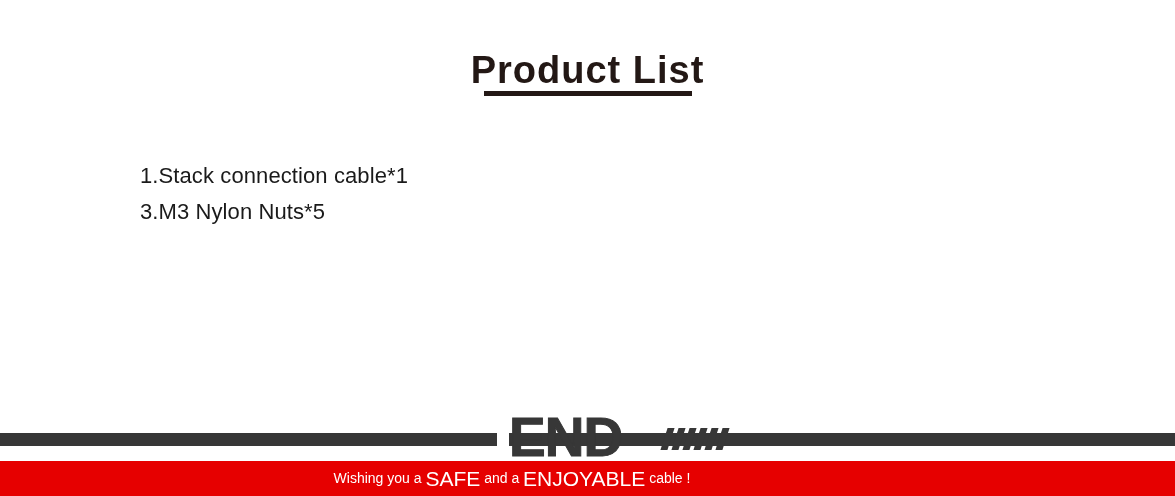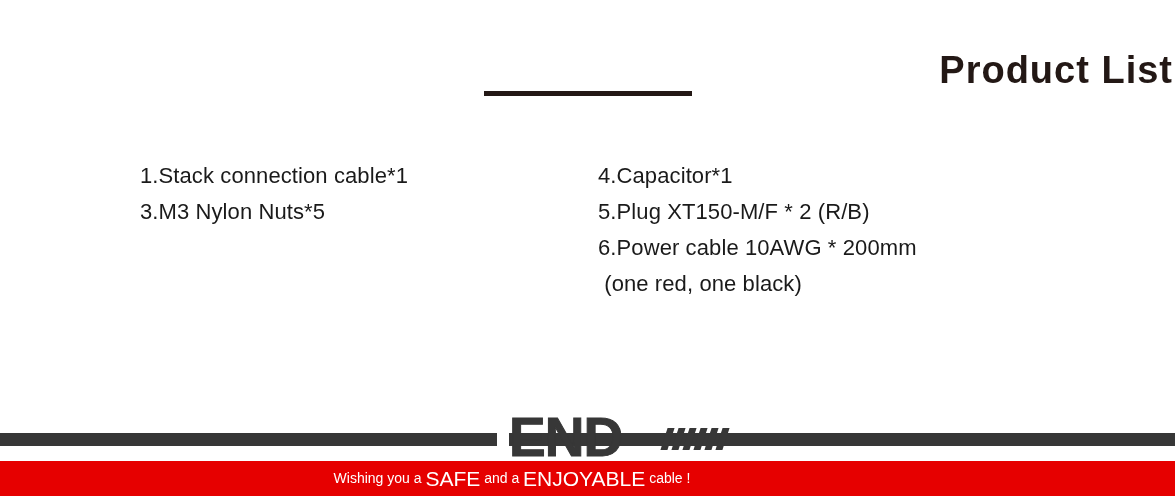--- a/index.html
+++ b/index.html
@@ -21,21 +21,21 @@
     height: 496px;
     background: #ffffff;
   }
 
   
   .title-wrap {
     position: absolute;
     left: 0;
     top: 48px;
     width: 1175px;
-    text-align: right;
+    text-align: center;
   }
   .title {
     display: inline-block;
     font-family: "Liberation Sans", sans-serif;
     font-size: 38px;
     font-weight: bold;
     letter-spacing: 1px;
     color: #231815;
     line-height: 44px;
     padding: 0 2px;
@@ -163,26 +163,20 @@
   </div>
   <div class="title-underline"></div>
 
   <div class="list-area">
 
     <div class="col col-left">
       <div class="list-item">1.Stack connection cable*1</div>
       <div class="list-item">3.M3 Nylon Nuts*5</div>
     </div>
 
-    <div class="col col-right">
-      <div class="list-item">4.Capacitor*1</div>
-      <div class="list-item">5.Plug XT150-M/F * 2 (R/B)</div>
-      <div class="list-item">6.Power cable 10AWG * 200mm</div>
-      <div class="list-item"> (one red, one black)</div>
-    </div>
 
   </div>
 
   <div class="end-band"></div>
   <div class="end-gap-left"></div>
   <div class="end-wordmark">END</div>
   <div class="speed-lines">
     <span style="left:0px"></span>
     <span style="left:11px"></span>
     <span style="left:22px"></span>

